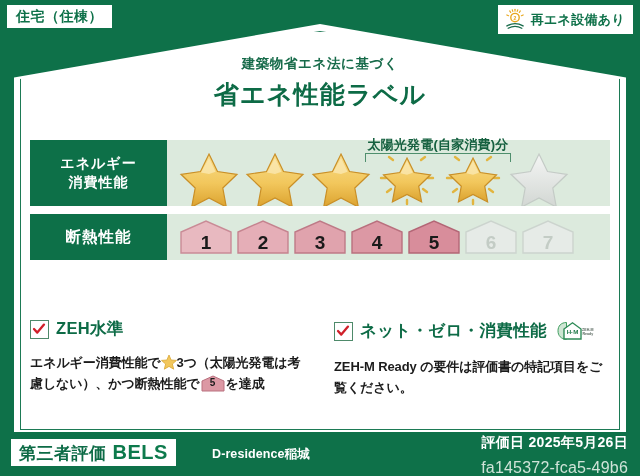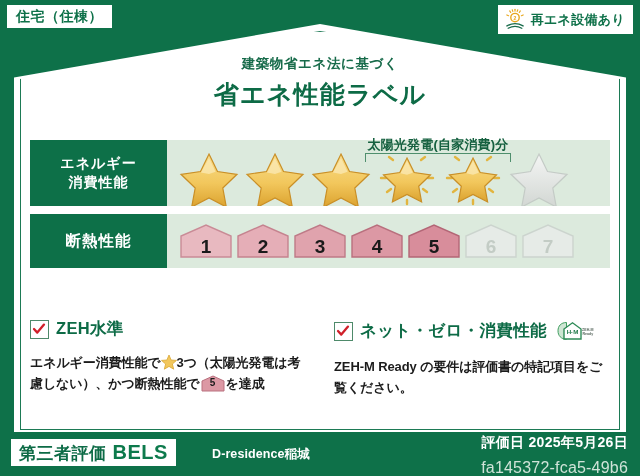--- a/index.html
+++ b/index.html
@@ -69,21 +69,21 @@
   }
 
   
   #rows{
     position:absolute;left:30px;right:30px;top:140px;
   }
   .perf-row{
     display:flex;align-items:stretch;margin-bottom:8px;
     height:66px;
   }
-  .perf-row.row-insul{height:54px;margin-bottom:0;}
+  .perf-row.row-insul{height:46px;margin-bottom:0;}
   .row-head{
     width:137px;flex:0 0 137px;
     background:#0d7048;
     color:#fff;
     display:flex;flex-direction:column;
     align-items:center;justify-content:center;
     font-weight:bold;letter-spacing:1px;
     font-size:14px;line-height:1.35;
   }
   .row-head.small{font-size:15.5px;}

